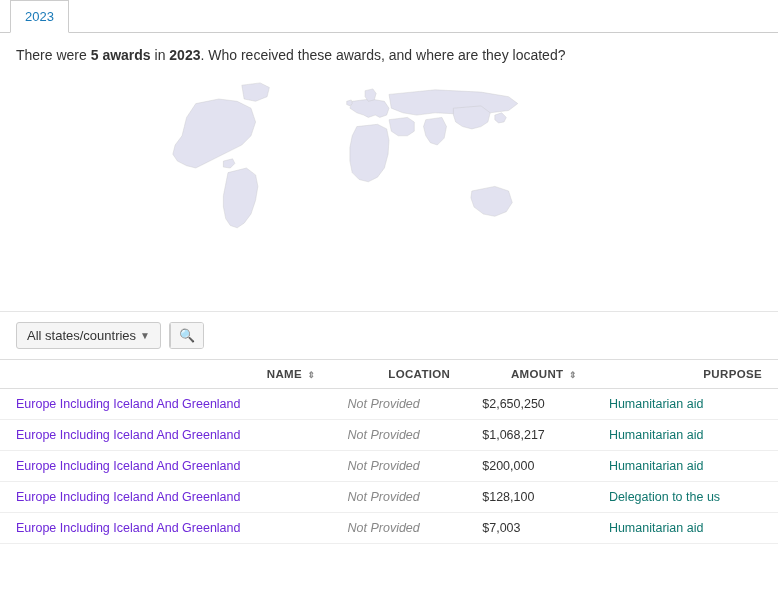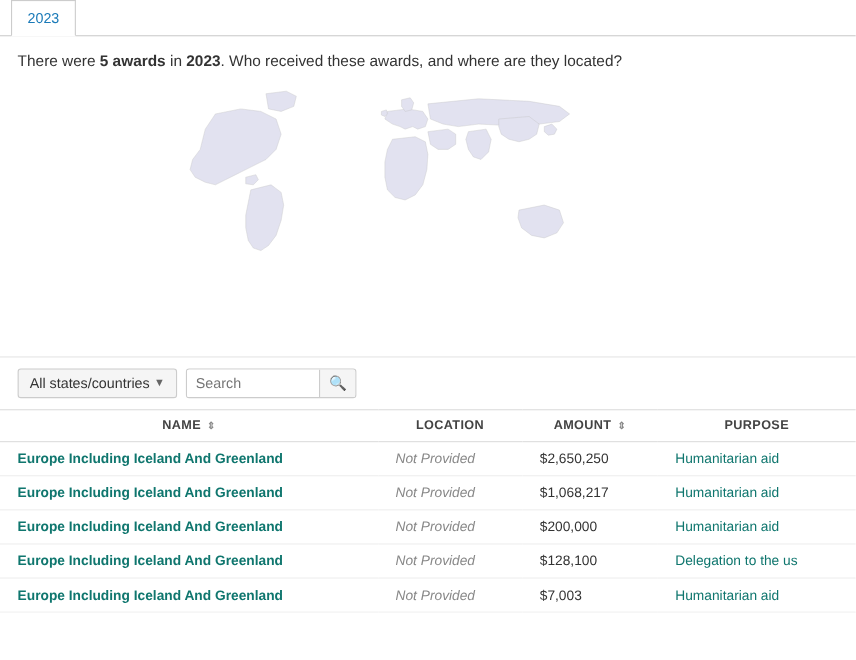--- a/index.html
+++ b/index.html
@@ -57,21 +57,20 @@
       height: 230px;
       opacity: 0.85;
     }
 
     .filter-bar {
       display: flex;
       align-items: center;
       padding: 10px 16px;
       gap: 8px;
       border-top: 1px solid #e5e5e5;
-      margin-top: 13px;
     }
 
     .dropdown-btn {
       display: flex;
       align-items: center;
       gap: 4px;
       border: 1px solid #ccc;
       border-radius: 3px;
       background: #f5f5f5;
       padding: 5px 10px;
@@ -114,43 +113,42 @@
       border-collapse: collapse;
       font-size: 12.5px;
     }
     thead tr {
       border-top: 1px solid #ddd;
       border-bottom: 1px solid #ddd;
       background: #fff;
     }
     thead th {
       padding: 8px 16px;
-      text-align: center;
+      text-align: right;
       font-weight: bold;
       color: #444;
       font-size: 11.5px;
       letter-spacing: 0.03em;
       text-transform: uppercase;
     }
     thead th .sort-arrows {
       font-size: 9px;
       color: #888;
       margin-left: 2px;
     }
     tbody tr {
       border-bottom: 1px solid #eee;
     }
     tbody td {
       padding: 8px 16px;
       vertical-align: middle;
     }
     .td-name {
-      color: #0f766e;
+      color: #6d28d9;
       font-size: 12.5px;
-      font-weight: bold;
     }
     .td-location {
       color: #888;
       font-style: italic;
     }
     .td-amount {
       color: #333;
     }
     .td-purpose {
       color: #0f766e;
@@ -199,21 +197,20 @@
     <path d="M140,185 L160,180 L165,190 L155,200 L140,198 Z" fill="#dde" stroke="#bbb" stroke-width="0.8"></path>
   </svg>
 </div>
 
 <div class="filter-bar">
   <button class="dropdown-btn">
     <span>All states/countries</span>
     <span class="caret">▼</span>
   </button>
   <div class="search-wrapper">
-    <input class="search-input" type="text" placeholder="Search" style="">
     <button class="search-btn">
       <span>🔍</span>
     </button>
   </div>
 </div>
 
 <table>
   <thead>
     <tr>
       <th>

